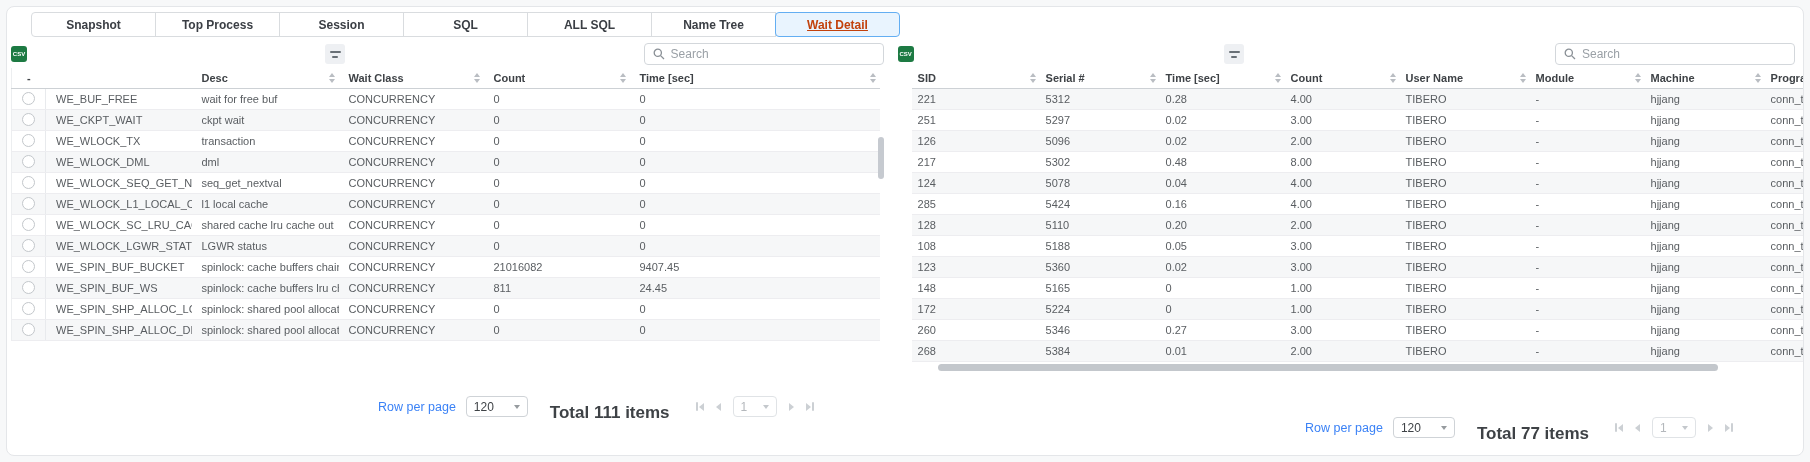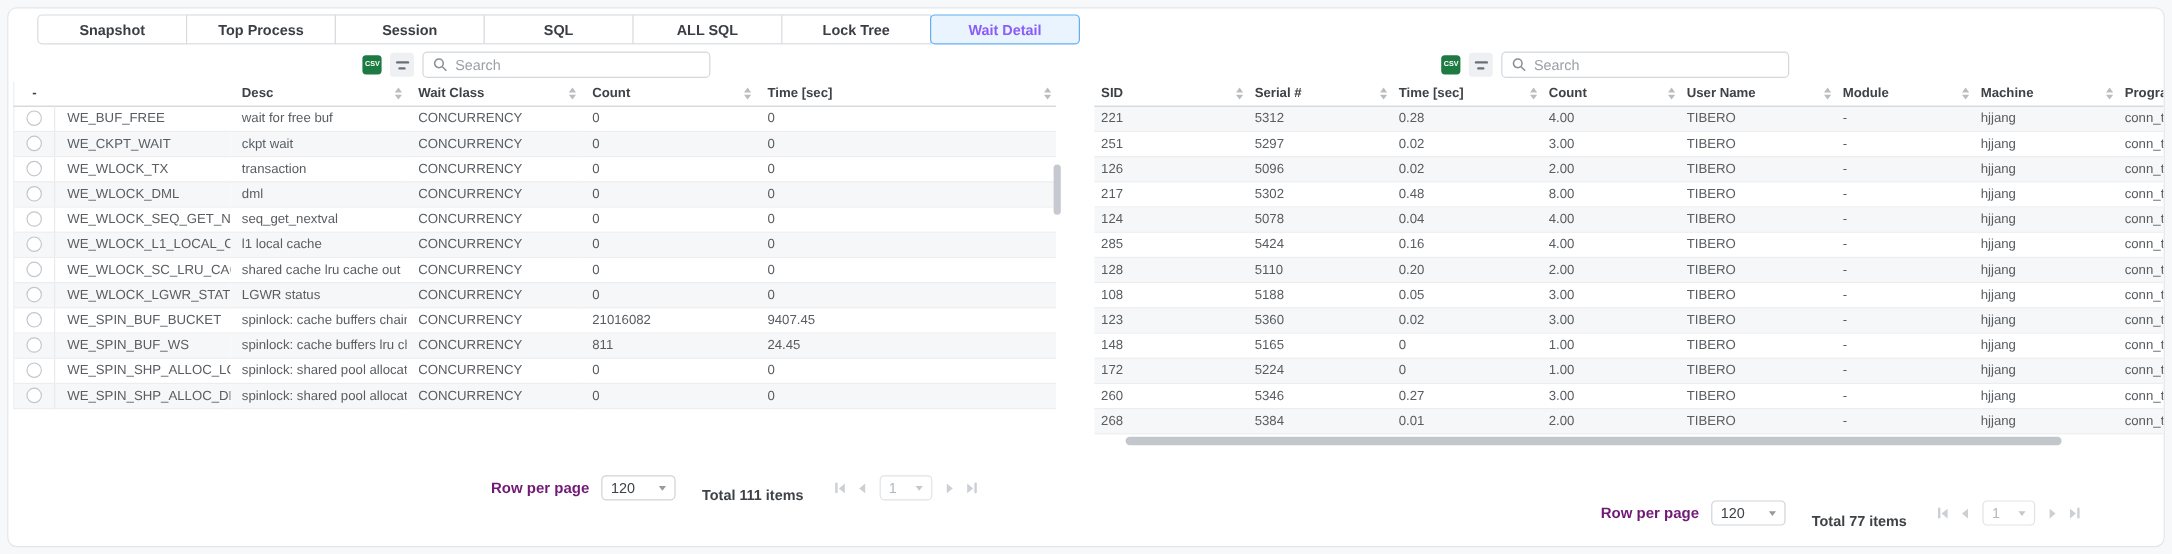--- a/index.html
+++ b/index.html
@@ -4,30 +4,30 @@
 <style>
   * { box-sizing: border-box; margin: 0; padding: 0; }
   html,body { width:1810px; height:462px; background:#f7f8f9; font-family:"Liberation Sans","DejaVu Sans",sans-serif; overflow:hidden; }
   .card { position:absolute; left:6px; top:6px; width:1798px; height:450px; background:#fff; border:1px solid #e4e6e9; border-radius:8px; overflow:hidden; }
 
   
   .tabs { display:flex; margin:5px 0 0 24px; }
   .tab { width:125px; height:25px; display:flex; align-items:center; justify-content:center; font-size:12px; font-weight:700; color:#3a3e44; background:#fff; border:1px solid #d9dcdf; margin-left:-1px; position:relative; cursor:pointer; }
   .tab:first-child { border-radius:4px 0 0 4px; margin-left:0; }
   .tab:last-child { border-radius:0 4px 4px 0; }
-  .tab.active { color:#8b5cf6; background:#e9f4fe; border:1px solid #63aef2; border-radius:4px; z-index:2; }
+  .tab.active { color:#c2410c; background:#e9f4fe; border:1px solid #63aef2; border-radius:4px; z-index:2;text-decoration:underline; }
 
   
   .panels { display:flex; padding:2px 0 0 4px; }
   .panel { position:relative; }
   .panel.left { width:876px; }
   .panel.right { margin-left:14px; width:909px; overflow:hidden; }
 
   
-  .toolbar { display:flex; align-items:center; justify-content:center; gap:7px; height:24px; margin:3px 0 2px; }
+  .toolbar { display:flex; align-items:center; justify-content:space-between; gap:7px; height:24px; margin:3px 0 2px; }
   .tool-btn { cursor:pointer; display:flex; align-items:center; justify-content:center; }
   .csv-glyph { width:16px; height:16px; background:#1d7a43; border-radius:3px; color:#fff; font-size:6px; font-weight:700; display:flex; align-items:center; justify-content:center; }
   .tool-btn.filter { width:20px; height:20px; background:#eef0f3; border-radius:3px; flex-direction:column; gap:3px; }
   .fl1 { width:11px; height:2px; background:#697076; border-radius:1px; }
   .fl2 { width:6px; height:2px; background:#697076; border-radius:1px; }
   .search { display:flex; align-items:center; gap:6px; width:240px; height:22px; border:1px solid #d3d7db; border-radius:4px; background:#fff; padding:0 8px; }
   .search input { flex:1; border:0; outline:0; font-size:12px; color:#3c4043; font-family:inherit; background:transparent; min-width:0; }
   .search input::placeholder { color:#9aa0a6; }
 
   
@@ -52,44 +52,44 @@
   .twrap { position:relative; }
   .vscroll { position:absolute; top:21px; right:0; bottom:1px; width:6px; }
   .vthumb { position:absolute; top:48px; right:0; width:6px; height:42px; border-radius:3px; background:#c6cad0; cursor:pointer; }
   .hscroll { height:8px; margin-top:2px; position:relative; }
   .hthumb { position:absolute; left:40px; top:0; height:7px; width:780px; background:#c3c7cc; border-radius:4px; cursor:pointer; }
 
   
   .footer { display:flex; align-items:center; justify-content:flex-end; padding-right:70px; height:36px; }
   .panel.left .footer { margin-top:48px; }
   .panel.right .footer { margin-top:38px; }
-  .f-label { font-size:12.5px; color:#701a75; font-weight:700; }
+  .f-label { font-size:12.5px; color:#3b82f6; font-weight:400; }
   .pagesize { width:62px; height:21px; border:1px solid #cfd3d7; border-radius:4px; display:flex; align-items:center; justify-content:space-between; padding:0 7px; font-size:12px; color:#3e4246; background:#fff; margin-left:10px; cursor:pointer; }
   .caret { width:0; height:0; border-left:3.5px solid transparent; border-right:3.5px solid transparent; border-top:4px solid #969b9f; }
   .caret.dim { border-top-color:#c4c8cc; }
-  .f-total { font-size:12px; color:#3e4246; font-weight:700; margin-left:22px;margin-top:12px; }
+  .f-total { font-size:17px; color:#3e4246; font-weight:700; margin-left:22px;margin-top:12px; }
   .pager { display:flex; align-items:center; gap:12px; margin-left:26px; }
   .pg { display:inline-flex; align-items:center; gap:1px; cursor:pointer; }
   .bar { width:2px; height:9px; background:#ccd0d4; border-radius:1px; }
   .tri-l { width:0; height:0; border-top:4px solid transparent; border-bottom:4px solid transparent; border-right:5px solid #ccd0d4; }
   .tri-r { width:0; height:0; border-top:4px solid transparent; border-bottom:4px solid transparent; border-left:5px solid #ccd0d4; }
   .pageno { width:44px; height:21px; border:1px solid #e0e3e6; border-radius:4px; display:flex; align-items:center; justify-content:space-between; padding:0 7px; font-size:12px; color:#b4b8bc; background:#fff; cursor:pointer; }
 </style>
 </head>
 <body>
 
 <div class="card">
 
   <div class="tabs" id="tabs">
       <div class="tab">Snapshot</div>
       <div class="tab">Top Process</div>
       <div class="tab">Session</div>
       <div class="tab">SQL</div>
       <div class="tab">ALL SQL</div>
-      <div class="tab">Lock Tree</div>
+      <div class="tab">Name Tree</div>
       <div class="tab active">Wait Detail</div>
     </div>
 
   <div class="panels">
 
     <section class="panel left">
       <div class="toolbar">
         <div class="tool-btn">
           <span class="csv-glyph">CSV</span>
         </div>

